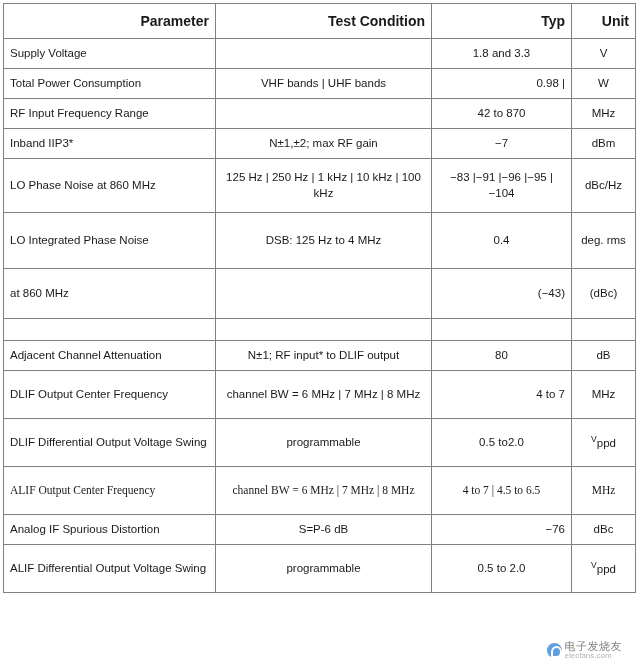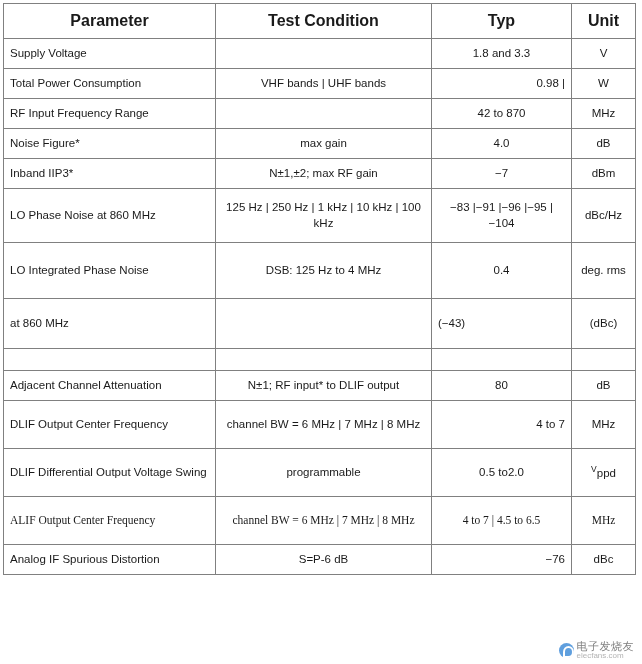--- a/index.html
+++ b/index.html
@@ -28,41 +28,41 @@
   #spec-table th, #spec-table td {
     border: 1px solid #808080;
     font-size: 11.5px;
     color: #1a1a1a;
     vertical-align: middle;
     line-height: 1.35;
     padding: 4px 6px;
   }
   #spec-table th {
     font-weight: bold;
-    text-align: center;
+    text-align: right;
     height: 26px;
-    font-size: 16px;
+    font-size: 14px;
   }
 
   td.cell-param { text-align: left; }
   td.cell-cond  { text-align: center; }
   td.cell-typ   { text-align: center; }
   td.cell-unit  { text-align: center; }
   .v-ppd {
     white-space: nowrap;
   }
   .v-ppd .vsmall {
     font-size: 8.5px;
     vertical-align: super;
   }
 
   
   #watermark {
     position: absolute;
-    right: 8px;
+    right: 20px;
     bottom: 4px;
     display: flex;
     align-items: center;
     gap: 3px;
     opacity: 0.75;
     pointer-events: none;
   }
   #watermark .wm-logo {
     width: 15px;
     height: 15px;
@@ -126,47 +126,41 @@
         <td class="cell-typ" style="text-align: right;">0.98 |</td>
         <td class="cell-unit">W</td>
       </tr>
       <tr style="height: 30px;">
         <td class="cell-param">RF Input Frequency Range</td>
         <td class="cell-cond"></td>
         <td class="cell-typ" style="text-align: center;">42 to 870</td>
         <td class="cell-unit">MHz</td>
       </tr>
       <tr style="height: 30px;">
-        <td class="cell-param">Noise Figure*</td>
-        <td class="cell-cond">max gain</td>
-        <td class="cell-typ" style="text-align: center;">4.0</td>
-        <td class="cell-unit">dB</td>
-      </tr>
-      <tr style="height: 30px;">
         <td class="cell-param">Inband IIP3*</td>
         <td class="cell-cond">N±1,±2; max RF gain</td>
         <td class="cell-typ" style="text-align: center;">−7</td>
         <td class="cell-unit">dBm</td>
       </tr>
       <tr style="height: 54px; margin-top: 36px;">
         <td class="cell-param">LO Phase Noise at 860 MHz</td>
         <td class="cell-cond">125 Hz | 250 Hz | 1 kHz | 10 kHz | 100 kHz</td>
         <td class="cell-typ" style="text-align: center;">−83 |−91 |−96 |−95 |−104</td>
         <td class="cell-unit">dBc/Hz</td>
       </tr>
       <tr style="height: 56px;">
         <td class="cell-param">LO Integrated Phase Noise</td>
         <td class="cell-cond">DSB:  125 Hz to 4 MHz</td>
         <td class="cell-typ" style="text-align: center; margin-top: 28px;">0.4</td>
         <td class="cell-unit">deg. rms</td>
       </tr>
       <tr style="height: 50px;">
         <td class="cell-param">at 860 MHz</td>
         <td class="cell-cond"></td>
-        <td class="cell-typ" style="text-align: left;">(−43)</td>
+        <td class="cell-typ" style="text-align: right;">(−43)</td>
         <td class="cell-unit">(dBc)</td>
       </tr>
       <tr style="height: 22px;">
         <td class="cell-param"></td>
         <td class="cell-cond"></td>
         <td class="cell-typ" style="text-align: center;"></td>
         <td class="cell-unit"></td>
       </tr>
       <tr style="height: 30px;">
         <td class="cell-param">Adjacent Channel Attenuation</td>
@@ -190,20 +184,26 @@
         <td class="cell-param">ALIF Output Center Frequency</td>
         <td class="cell-cond">channel BW = 6 MHz | 7 MHz | 8 MHz</td>
         <td class="cell-typ" style="text-align: center;">4 to 7 | 4.5 to 6.5</td>
         <td class="cell-unit">MHz</td>
       </tr>
       <tr style="height: 30px;">
         <td class="cell-param">Analog IF Spurious Distortion</td>
         <td class="cell-cond">S=P-6 dB</td>
         <td class="cell-typ" style="text-align: right;">−76</td>
         <td class="cell-unit">dBc</td>
+      </tr>
+      <tr style="height: 48px;">
+        <td class="cell-param">ALIF Differential Output Voltage Swing</td>
+        <td class="cell-cond">programmable</td>
+        <td class="cell-typ" style="text-align: center;">0.5 to 2.0</td>
+        <td class="cell-unit"><span class="v-ppd"><span class="vsmall">V</span>ppd</span></td>
       </tr>
     </tbody>
 </table>
 
 <div id="watermark">
   <span class="wm-logo"></span>
   <span class="wm-textwrap">
     <span class="wm-text">电子发烧友</span>
     <span class="wm-sub">elecfans.com</span>
   </span>

